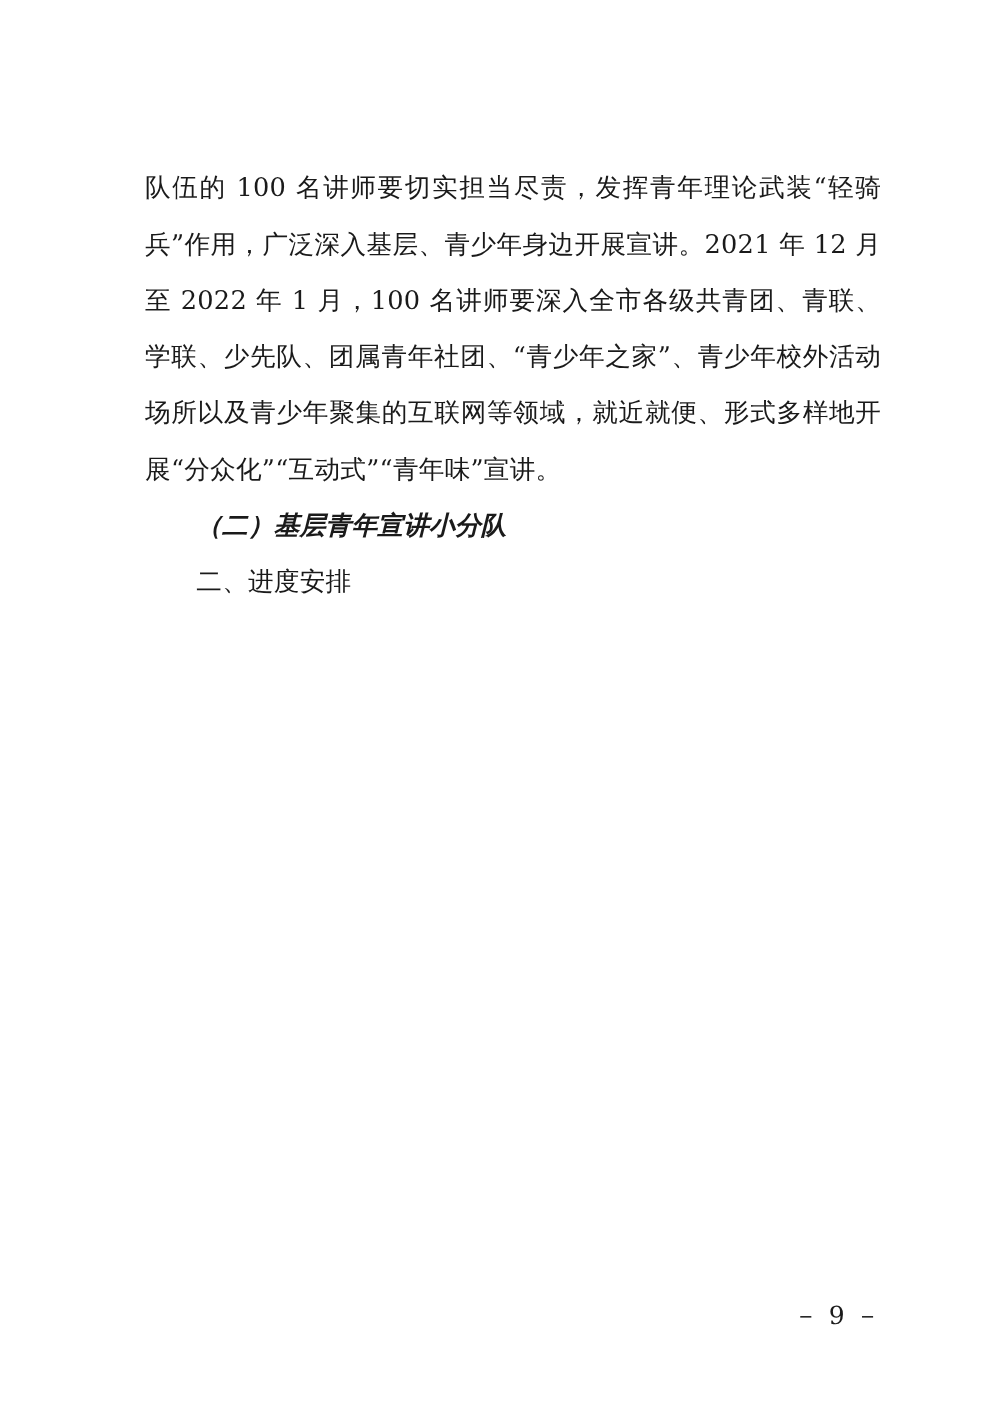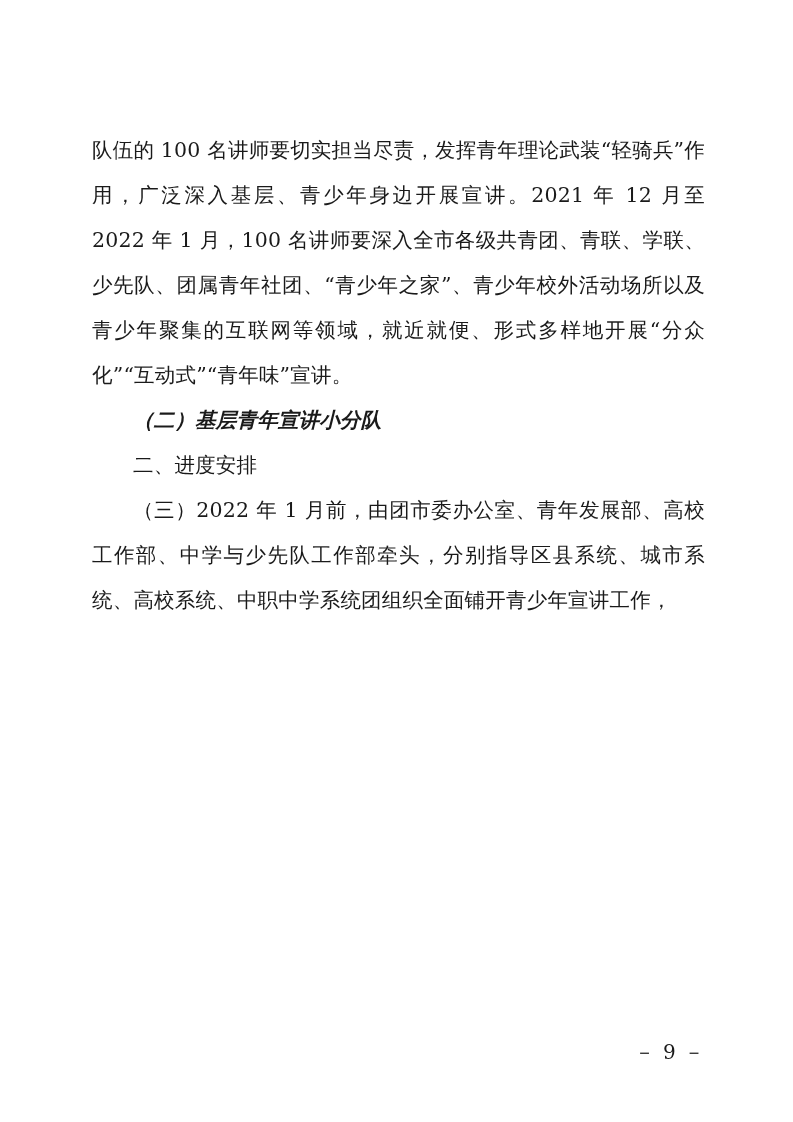--- a/index.html
+++ b/index.html
@@ -23,20 +23,21 @@
     height: 1122px;
     box-sizing: border-box;
     padding: 128px 88px 60px 92px;
   }
   .doc-body {
     font-size: 20.5px;
     line-height: 45px;
     text-align: justify;
     text-justify: inter-ideograph;
     letter-spacing: 0.2px;
+    margin-left: 24px;
   }
   p {
     margin: 0;
     padding: 0;
   }
   .para {
     text-indent: 2em;
   }
   .para-cont {
     text-indent: 0;
@@ -60,16 +61,15 @@
   }
 </style>
 </head>
 <body>
 
 <div class="page">
   <div class="doc-body">
     <p class="para para-cont">队伍的 100 名讲师要切实担当尽责，发挥青年理论武装“轻骑兵”作用，广泛深入基层、青少年身边开展宣讲。2021 年 12 月至 2022 年 1 月，100 名讲师要深入全市各级共青团、青联、学联、少先队、团属青年社团、“青少年之家”、青少年校外活动场所以及青少年聚集的互联网等领域，就近就便、形式多样地开展“分众化”“互动式”“青年味”宣讲。</p>
     <p class="subheading">（二）基层青年宣讲小分队</p>
     <p class="heading">二、进度安排</p>
-    <p class="para">（三）2022 年 1 月前，由团市委办公室、青年发展部、高校工作部、中学与少先队工作部牵头，分别指导区县系统、城市系统、高校系统、中职中学系统团组织全面铺开青少年宣讲工作，</p>
   </div>
   <div class="page-number">－ 9 －</div>
 </div>
 
 </body></html>

